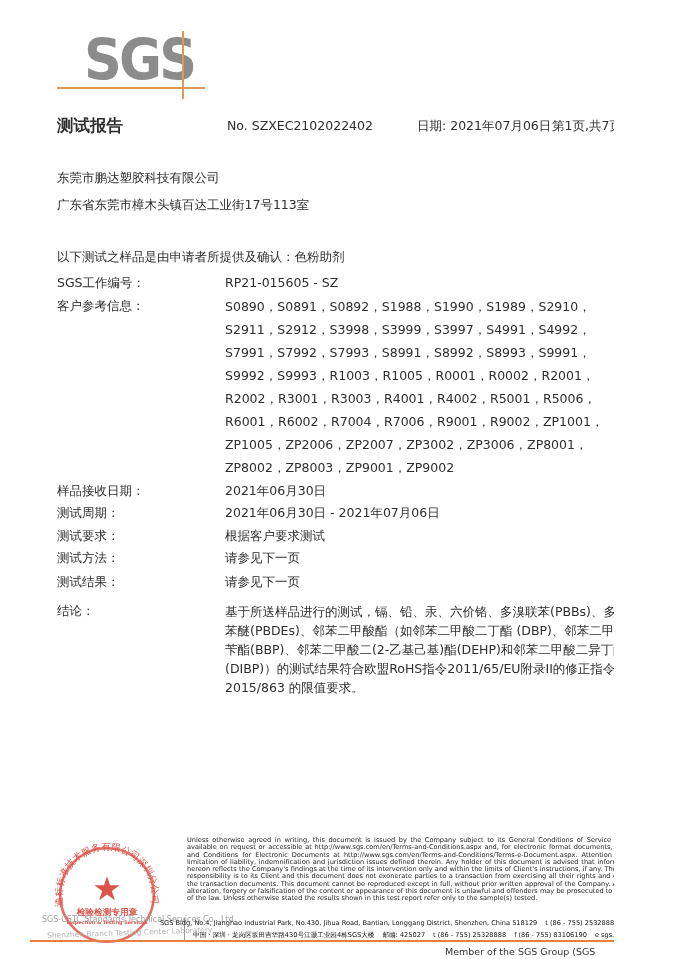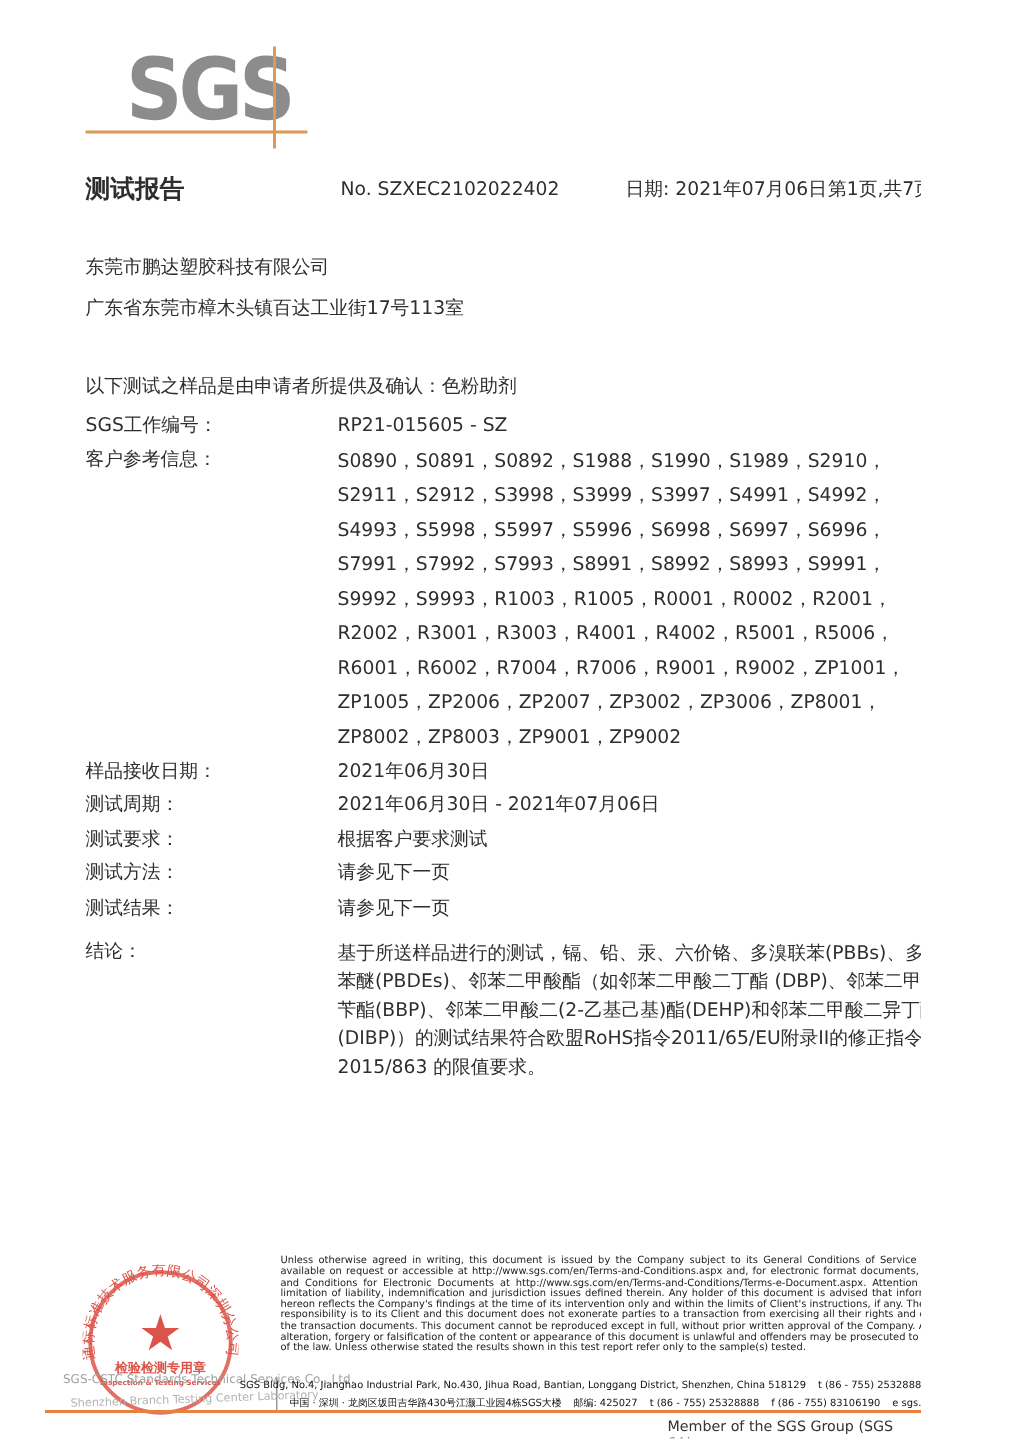--- a/index.html
+++ b/index.html
@@ -76,21 +76,20 @@
   <div class="fields">
     <div class="frow">
       <div class="lab">SGS工作编号：</div>
       <div class="val">RP21-015605 - SZ</div>
     </div>
     <div class="frow">
       <div class="lab">客户参考信息：</div>
       <div class="val ref-lines">
         <div>S0890，S0891，S0892，S1988，S1990，S1989，S2910，</div>
         <div>S2911，S2912，S3998，S3999，S3997，S4991，S4992，</div>
-        <div>S4993，S5998，S5997，S5996，S6998，S6997，S6996，</div>
         <div>S7991，S7992，S7993，S8991，S8992，S8993，S9991，</div>
         <div>S9992，S9993，R1003，R1005，R0001，R0002，R2001，</div>
         <div>R2002，R3001，R3003，R4001，R4002，R5001，R5006，</div>
         <div>R6001，R6002，R7004，R7006，R9001，R9002，ZP1001，</div>
         <div>ZP1005，ZP2006，ZP2007，ZP3002，ZP3006，ZP8001，</div>
         <div>ZP8002，ZP8003，ZP9001，ZP9002</div>
       </div>
     </div>
     <div class="frow gap-s">
       <div class="lab">样品接收日期：</div>

